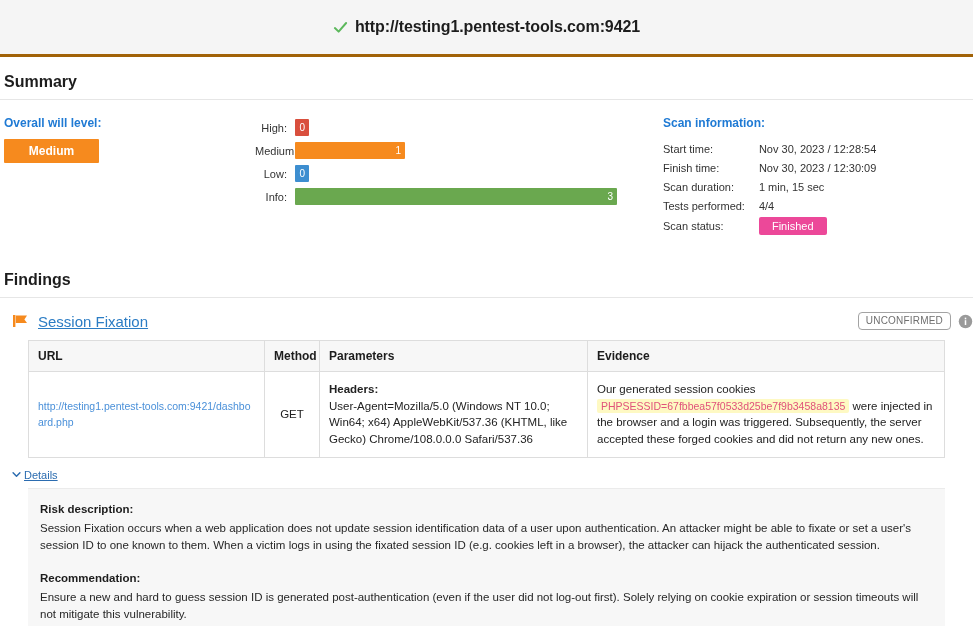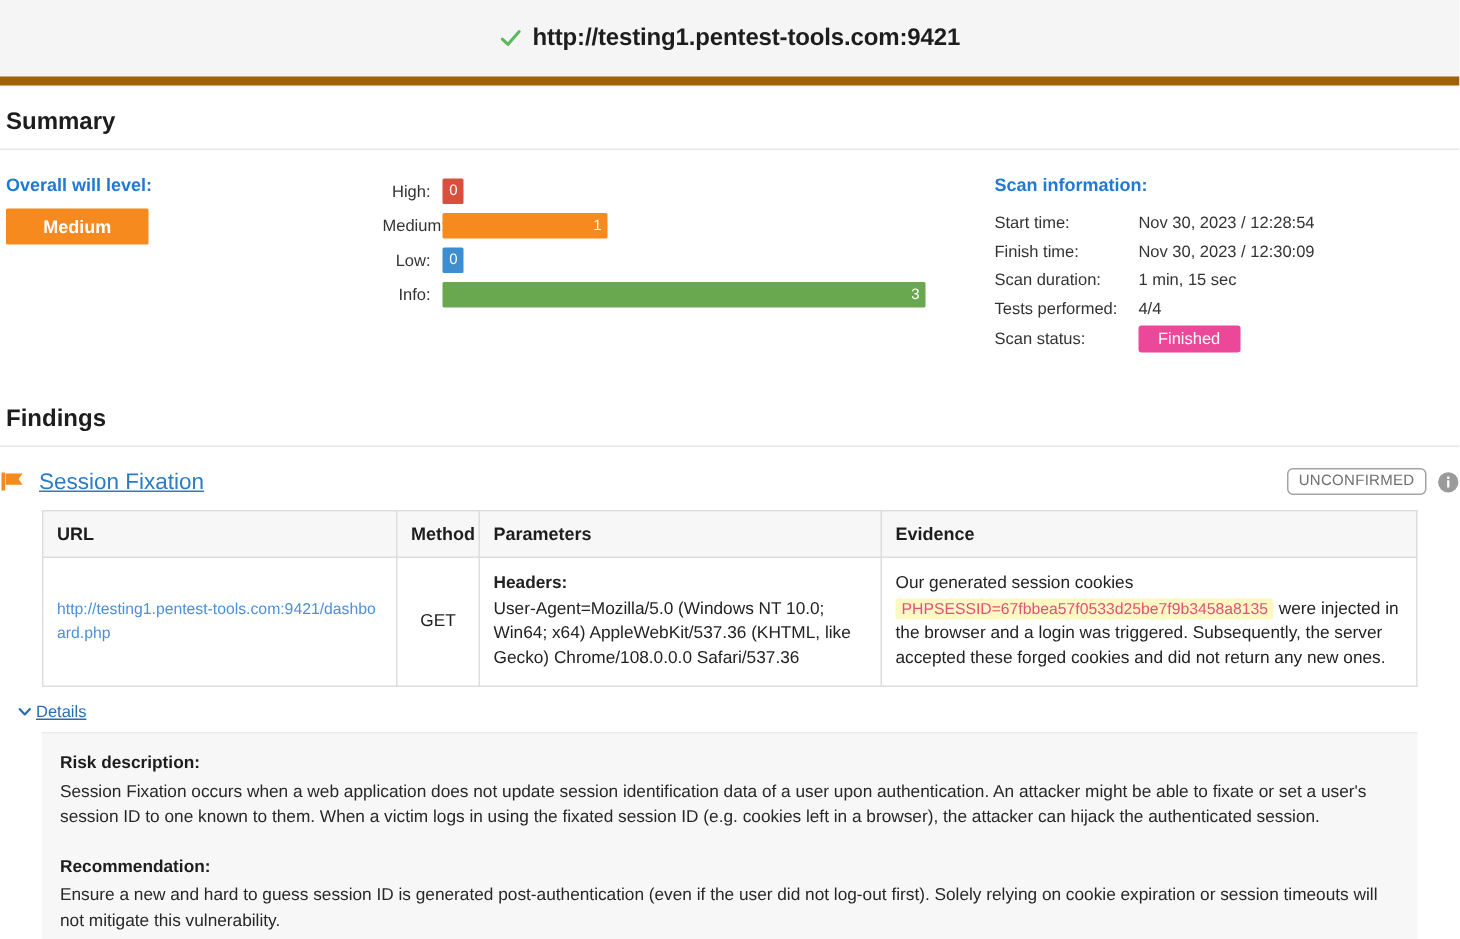--- a/index.html
+++ b/index.html
@@ -11,21 +11,21 @@
     font-family: "Liberation Sans", sans-serif;
     font-size: 12px;
     color: #222222;
     overflow: hidden;
   }
 
   
   .top-banner {
     height: 57px;
     background: #f5f5f5;
-    border-bottom: 6px solid #a16207;
+    border-bottom: 3px solid #a16207;
     display: flex;
     align-items: center;
     justify-content: center;
   }
   .top-title-wrap { display: flex; align-items: center; gap: 7px; }
   .check-icon { display: block; }
   .top-title {
     font-size: 16px;
     font-weight: bold;
     color: #1d1d1d;
@@ -119,21 +119,21 @@
     color: #ffffff;
     font-size: 11px;
     padding: 3px 13px;
     border-radius: 2px;
   }
 
   
   .finding-head {
     display: flex;
     align-items: center;
-    padding: 14px 0 10px 0;
+    padding: 14px 0 10px 12px;
   }
   .flag-icon { flex: none; margin-right: 9px; display: block; }
   .finding-title {
     color: #2b7cc4;
     font-size: 15px;
     flex: 1;
   }
   .badge-unconfirmed {
     border: 1px solid #a3a3a3;
     border-radius: 4px;

